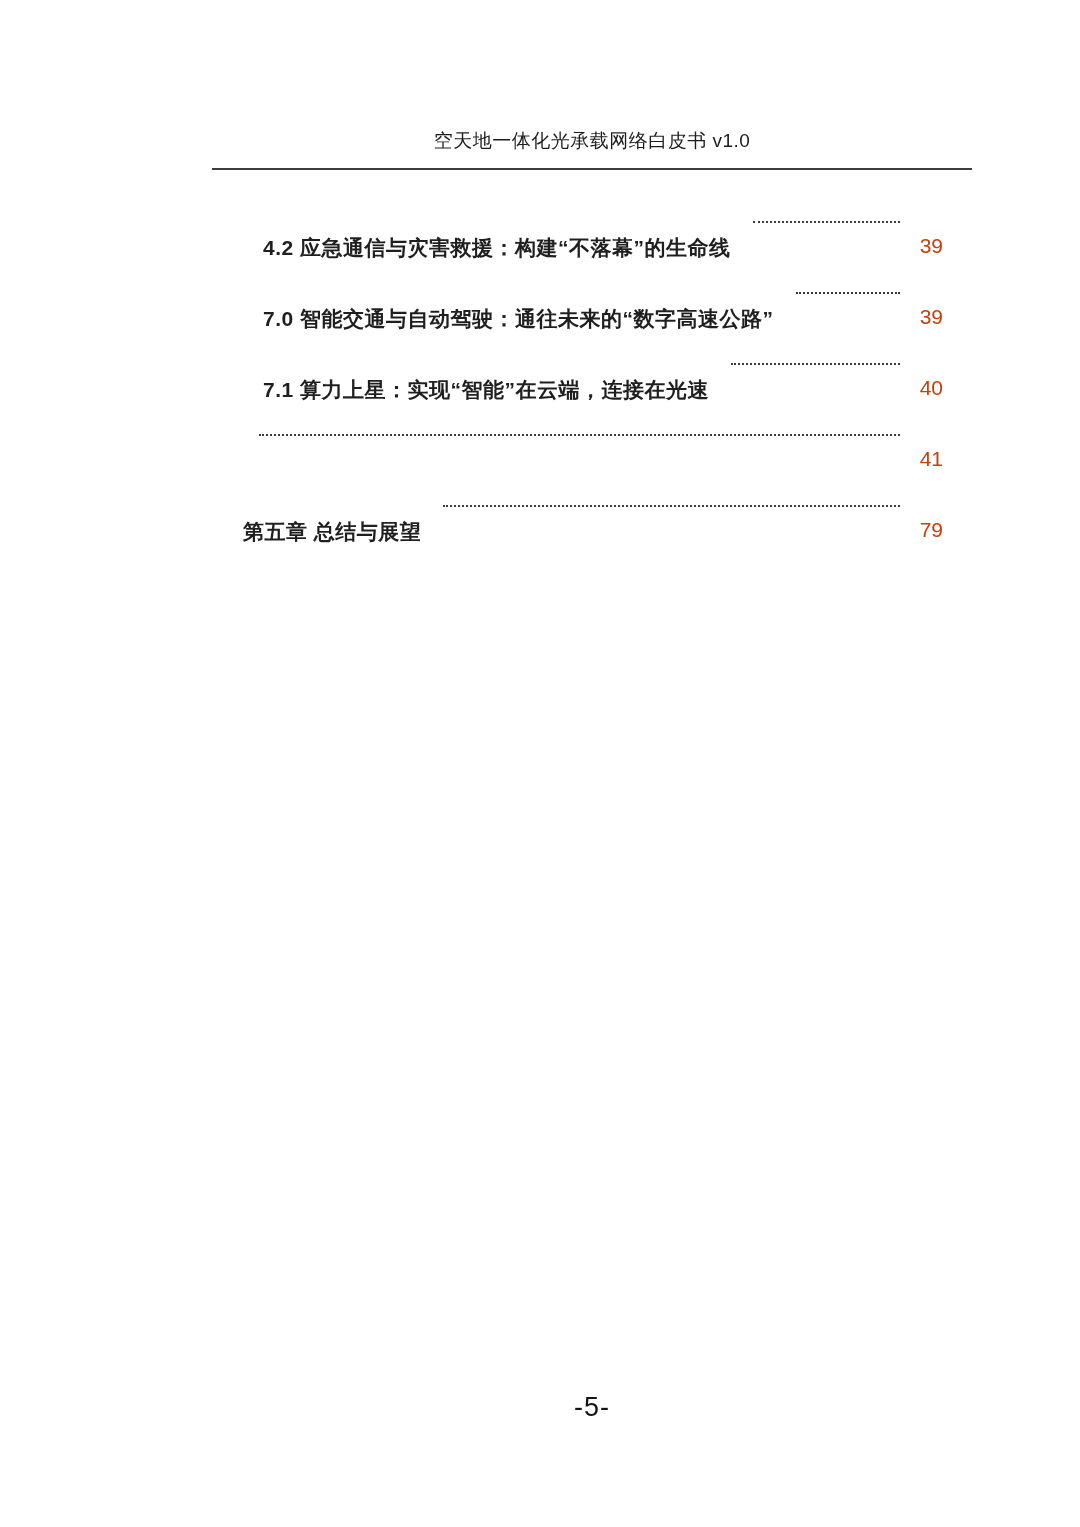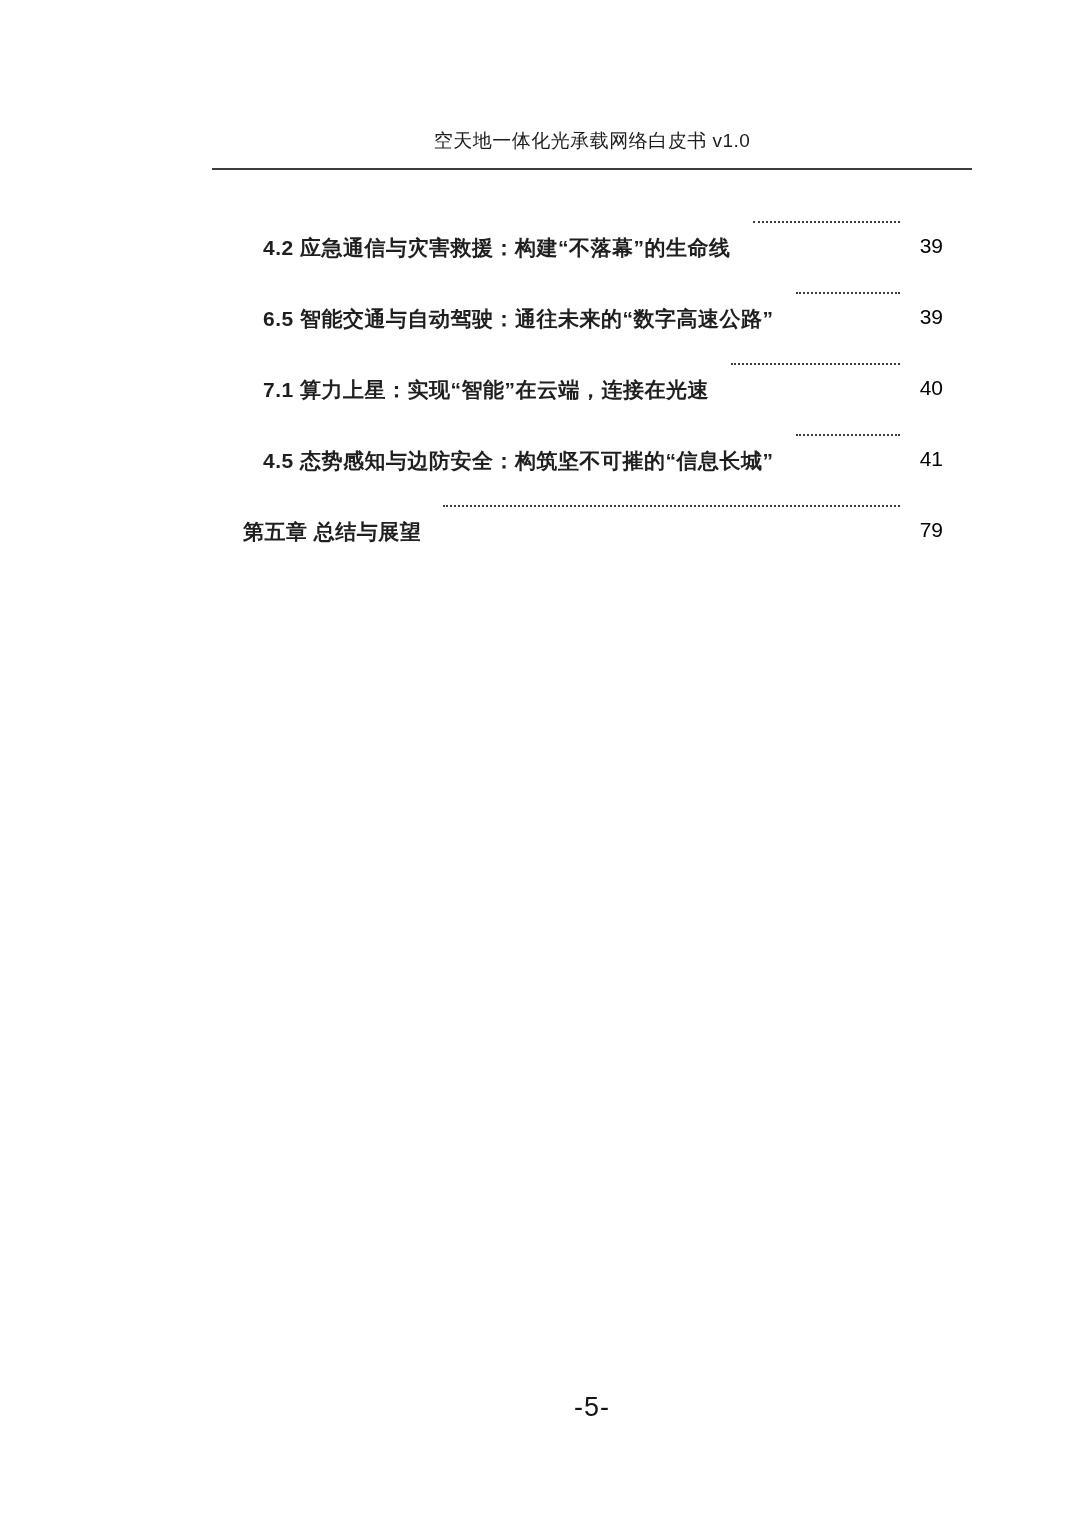--- a/index.html
+++ b/index.html
@@ -60,21 +60,21 @@
   .toc-dots {
     flex: 1;
     height: 0;
     border-bottom: 2.6px dotted #3c3c3c;
     margin: 0 7px 5px 9px;
     min-width: 30px;
   }
   .toc-page {
     font-size: 21px;
     font-weight: 400;
-    color: #000000;
+    color: #c2410c;
     white-space: nowrap;
   }
   .footer-page {
     position: absolute;
     top: 1340px;
     left: 0;
     width: 1080px;
     text-align: center;
     font-size: 27px;
     font-weight: 400;
@@ -93,33 +93,32 @@
 
   <div class="toc">
 
     <div class="toc-row sub">
       <span class="toc-label">4.2 应急通信与灾害救援：构建“不落幕”的生命线</span>
       <span class="toc-dots"></span>
       <span class="toc-page">39</span>
     </div>
 
     <div class="toc-row sub">
-      <span class="toc-label">6.5 智能交通与自动驾驶：通往未来的“数字高速公路”</span>
+      <span class="toc-label">7.0 智能交通与自动驾驶：通往未来的“数字高速公路”</span>
       <span class="toc-dots"></span>
       <span class="toc-page">39</span>
     </div>
 
     <div class="toc-row sub">
       <span class="toc-label">7.1 算力上星：实现“智能”在云端，连接在光速</span>
       <span class="toc-dots"></span>
       <span class="toc-page">40</span>
     </div>
 
     <div class="toc-row sub">
-      <span class="toc-label">4.5 态势感知与边防安全：构筑坚不可摧的“信息长城”</span>
       <span class="toc-dots"></span>
       <span class="toc-page">41</span>
     </div>
 
     <div class="toc-row chapter">
       <span class="toc-label">第五章 总结与展望</span>
       <span class="toc-dots"></span>
       <span class="toc-page">79</span>
     </div>
 

